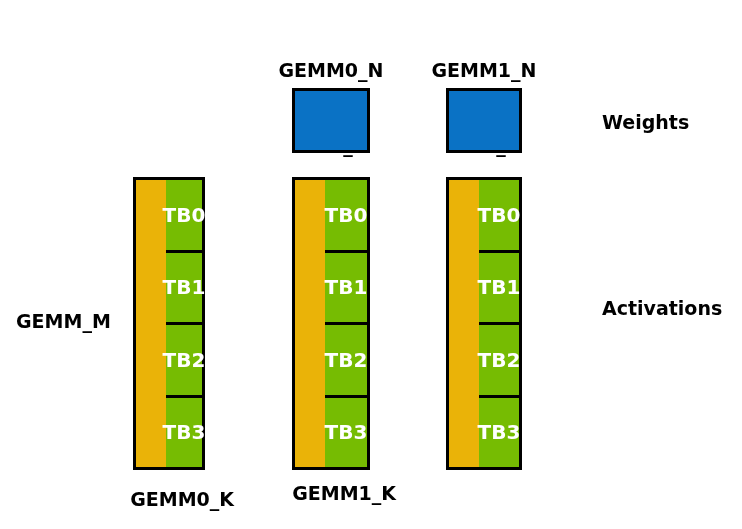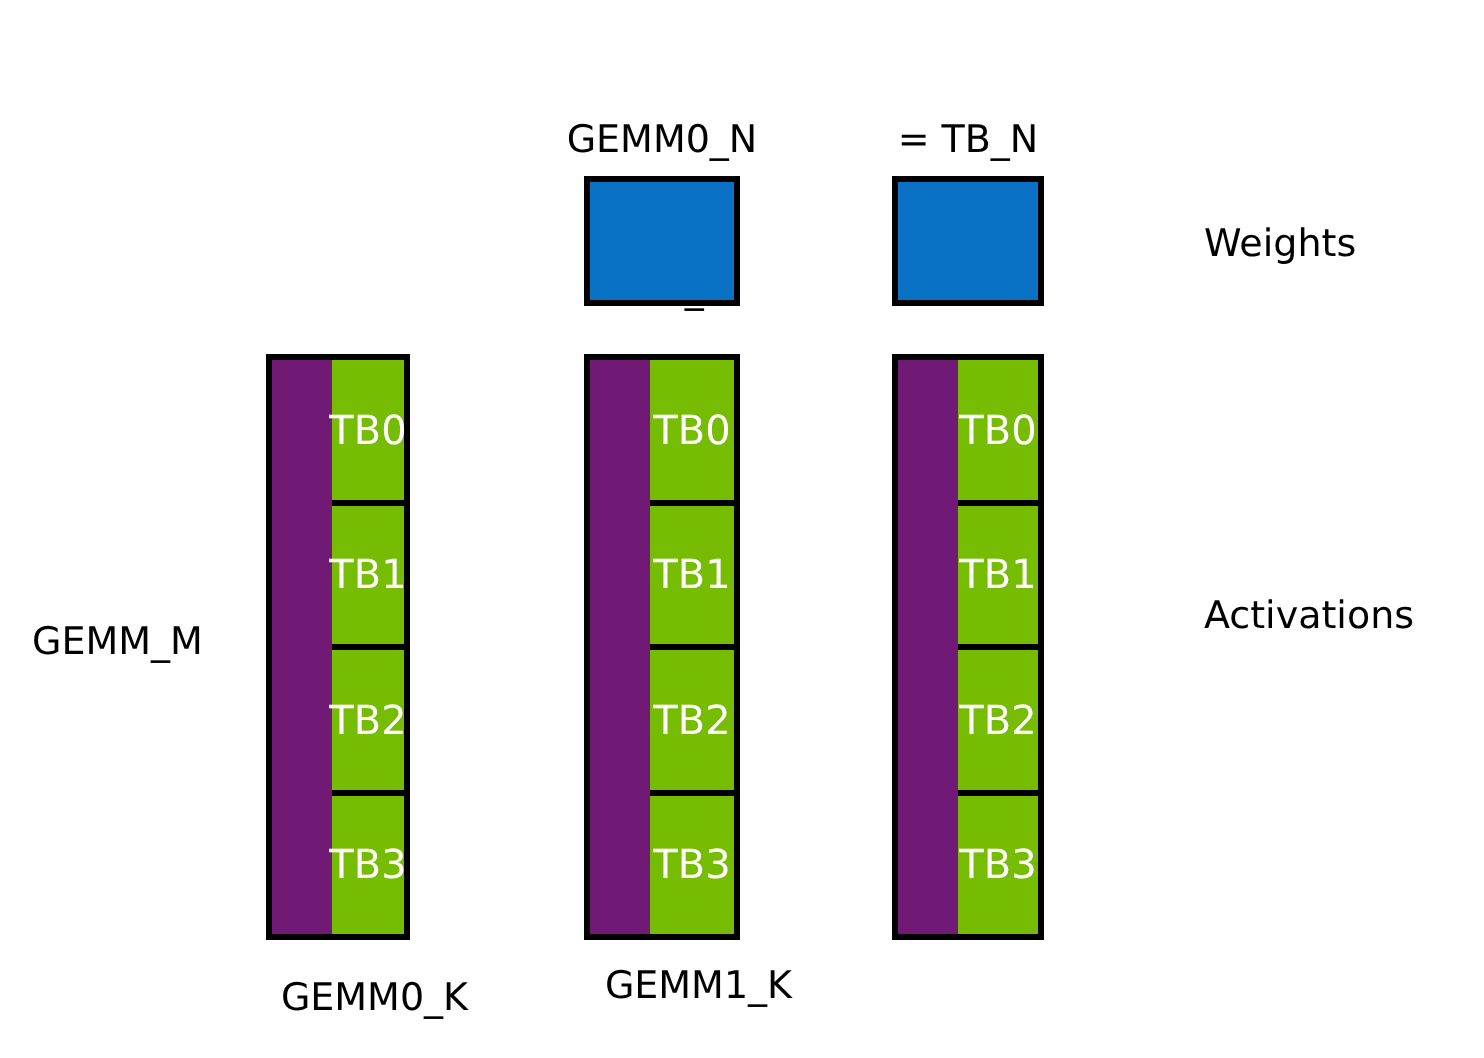--- a/index.html
+++ b/index.html
@@ -2,21 +2,21 @@
 <html><head>
 <meta charset="utf-8">
 <style>
   * { margin:0; padding:0; box-sizing:border-box; }
   html,body {
     width:742px; height:529px;
     background:#ffffff;
     font-family:"DejaVu Sans", sans-serif;
     overflow:hidden;
   }
-  #stage { position:relative; width:612px; height:529px; background:#ffffff; }
+  #stage { position:relative; width:612px; height:529px; background:#ffffff;font-weight:bold; }
 
   .label {
     position:absolute;
     color:#000000;
     font-size:19px;
     line-height:24px;
     white-space:pre;
     font-family:"DejaVu Sans", sans-serif;
   }
   .label.center { text-align:right; }
@@ -34,21 +34,21 @@
     position:absolute;
     background:#0A72C5;
     border:3px solid #000000;
   }
 
   .colstack {
     position:absolute;
     border:3px solid #000000;
     display:flex;
     flex-direction:column;
-    background:#701a75;
+    background:#eab308;
     padding-left:30px;
   }
   .cell {
     flex:1 1 0;
     background:#76BC02;
     display:flex;
     align-items:center;
     justify-content:center;
     color:#ffffff;
     font-size:20px;
@@ -61,20 +61,21 @@
 <body>
 
 <div id="stage">
 
   <div class="col-head" style="left:266px; top:8px; width:130px;">
     <div>GEMM0_N</div>
     <div>= TB_N</div>
   </div>
 
   <div class="col-head" style="left:419px; top:8px; width:130px;">
+    <div>GEMM1_N</div>
     <div>= TB_N</div>
   </div>
 
   <div class="wbox" style="left:292px; top:88px; width:78px; height:65px;"></div>
   <div class="wbox" style="left:446px; top:88px; width:76px; height:65px;"></div>
 
   <div class="label" style="left:602px; top:110px;">Weights</div>
   <div class="label" style="left:602px; top:296px;">Activations</div>
 
   <div class="label" style="left:16px; top:309px;">GEMM_M</div>

